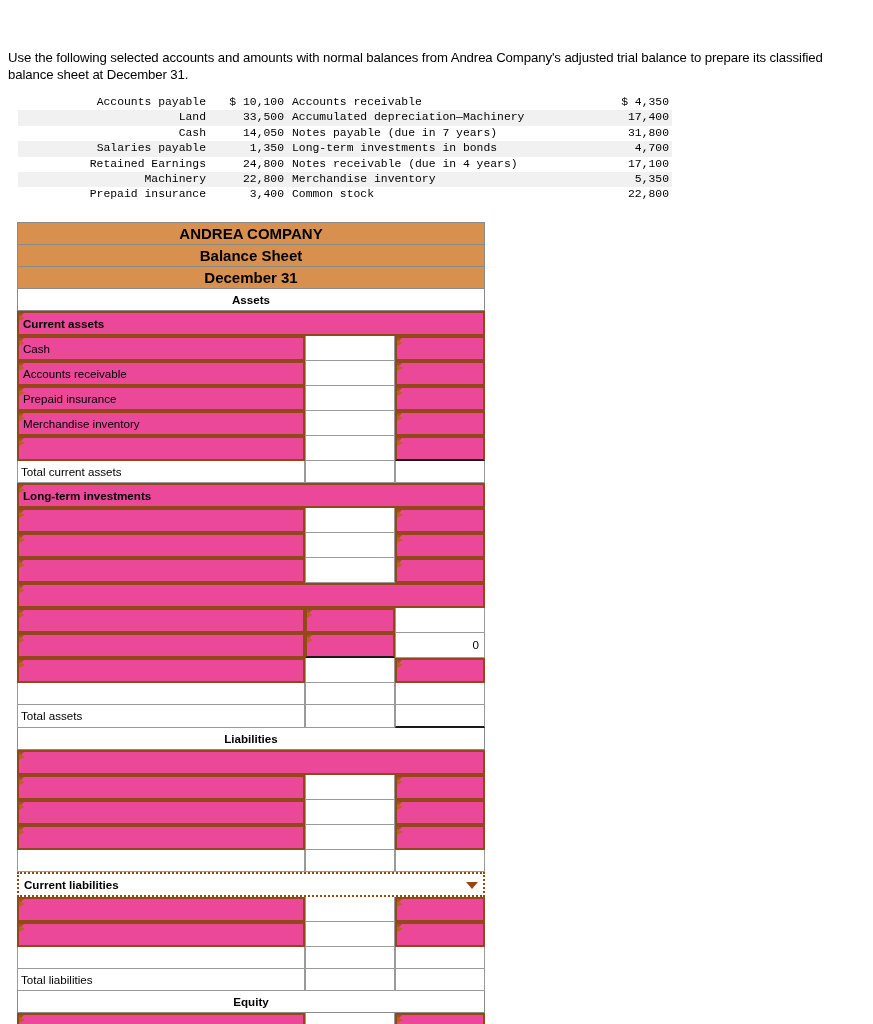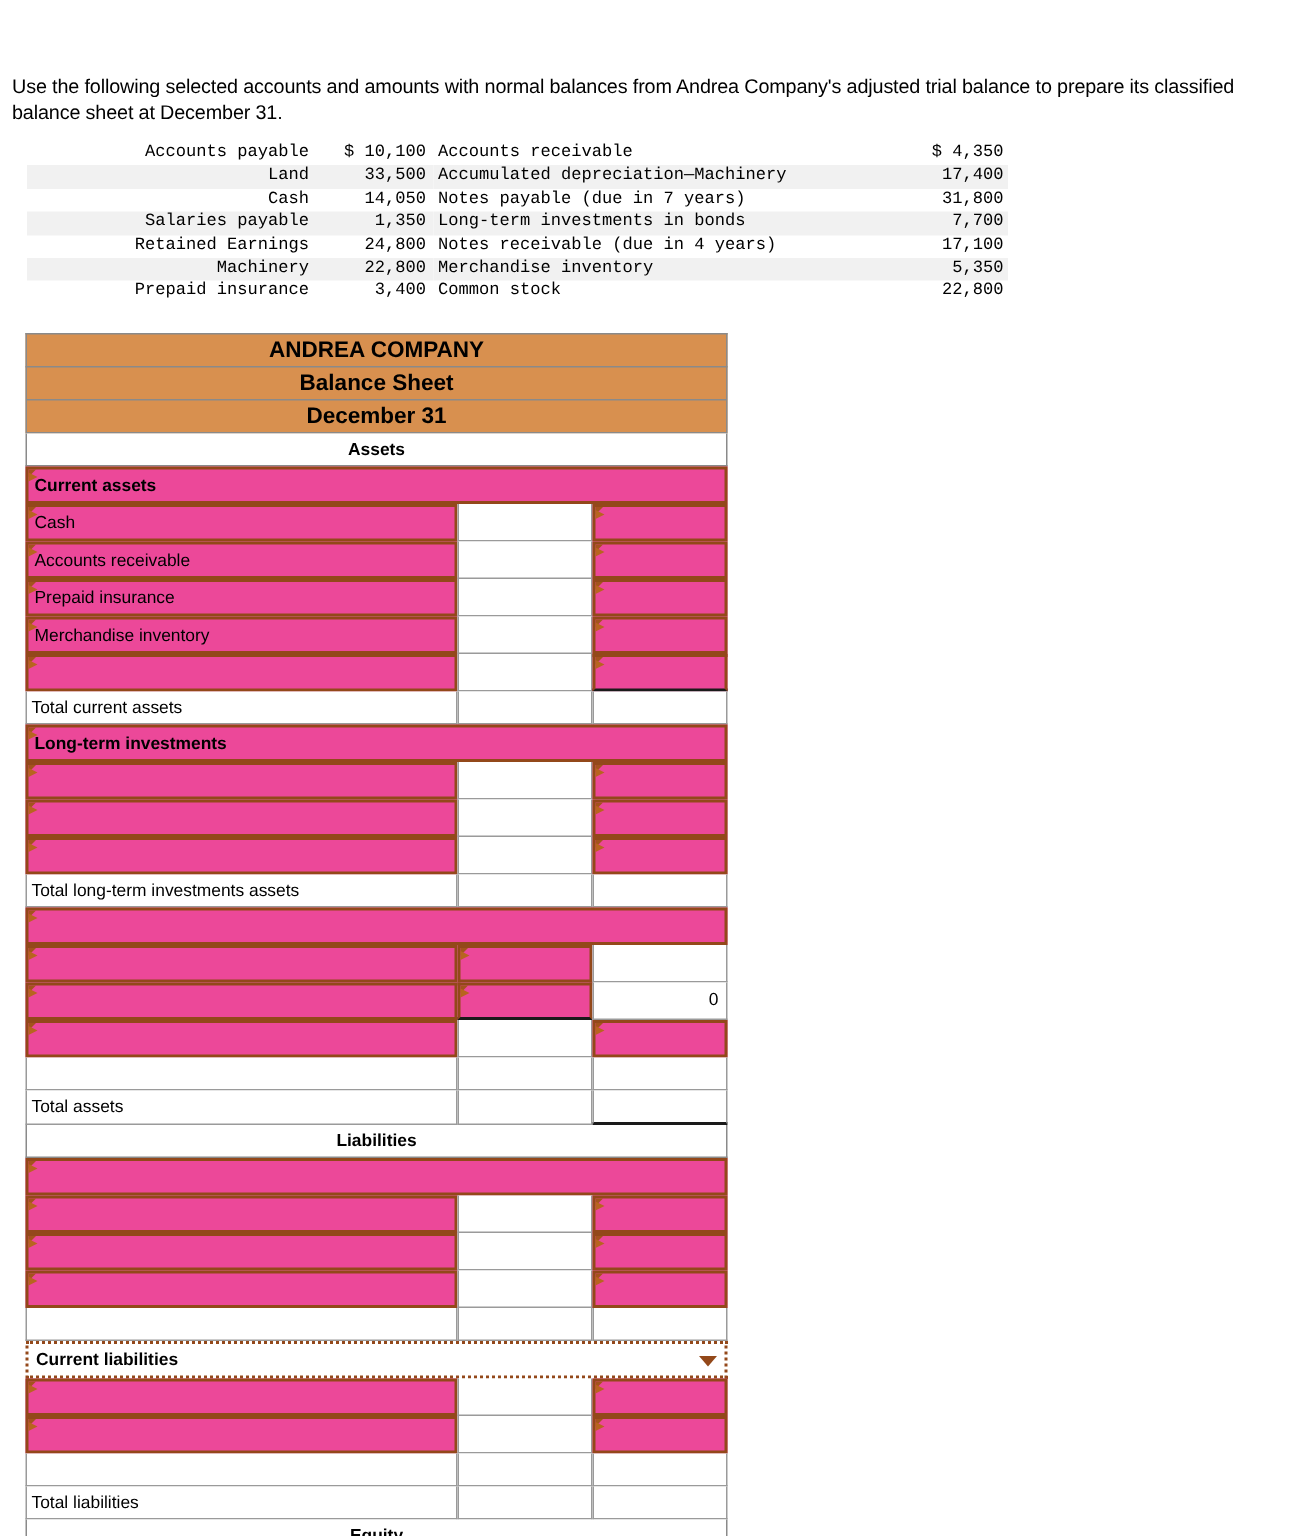--- a/index.html
+++ b/index.html
@@ -170,21 +170,21 @@
     <tr>
       <td class="acct">Cash</td>
       <td class="amt">14,050</td>
       <td class="acct2">Notes payable (due in 7 years)</td>
       <td class="amt2">31,800</td>
     </tr>
     <tr class="alt">
       <td class="acct">Salaries payable</td>
       <td class="amt">1,350</td>
       <td class="acct2">Long-term investments in bonds</td>
-      <td class="amt2">7,700</td>
+      <td class="amt2">4,700</td>
     </tr>
     <tr>
       <td class="acct">Retained Earnings</td>
       <td class="amt">24,800</td>
       <td class="acct2">Notes receivable (due in 4 years)</td>
       <td class="amt2">17,100</td>
     </tr>
     <tr class="alt">
       <td class="acct">Machinery</td>
       <td class="amt">22,800</td>
@@ -272,25 +272,20 @@
       <td class="inp mark"></td>
       <td class="sp"></td>
       <td class="inp mark"></td>
     </tr>
     <tr>
       <td class="inp mark"></td>
       <td class="sp"></td>
       <td class="inp mark"></td>
     </tr>
 
-    <tr>
-      <td class="plain">Total long-term investments assets</td>
-      <td class="plain num"></td>
-      <td class="plain num"></td>
-    </tr>
 
     <tr>
       <td class="inp bold mark" colspan="3"></td>
     </tr>
 
     <tr>
       <td class="inp mark"></td>
       <td class="inp mark"></td>
       <td class="sp"></td>
     </tr>

